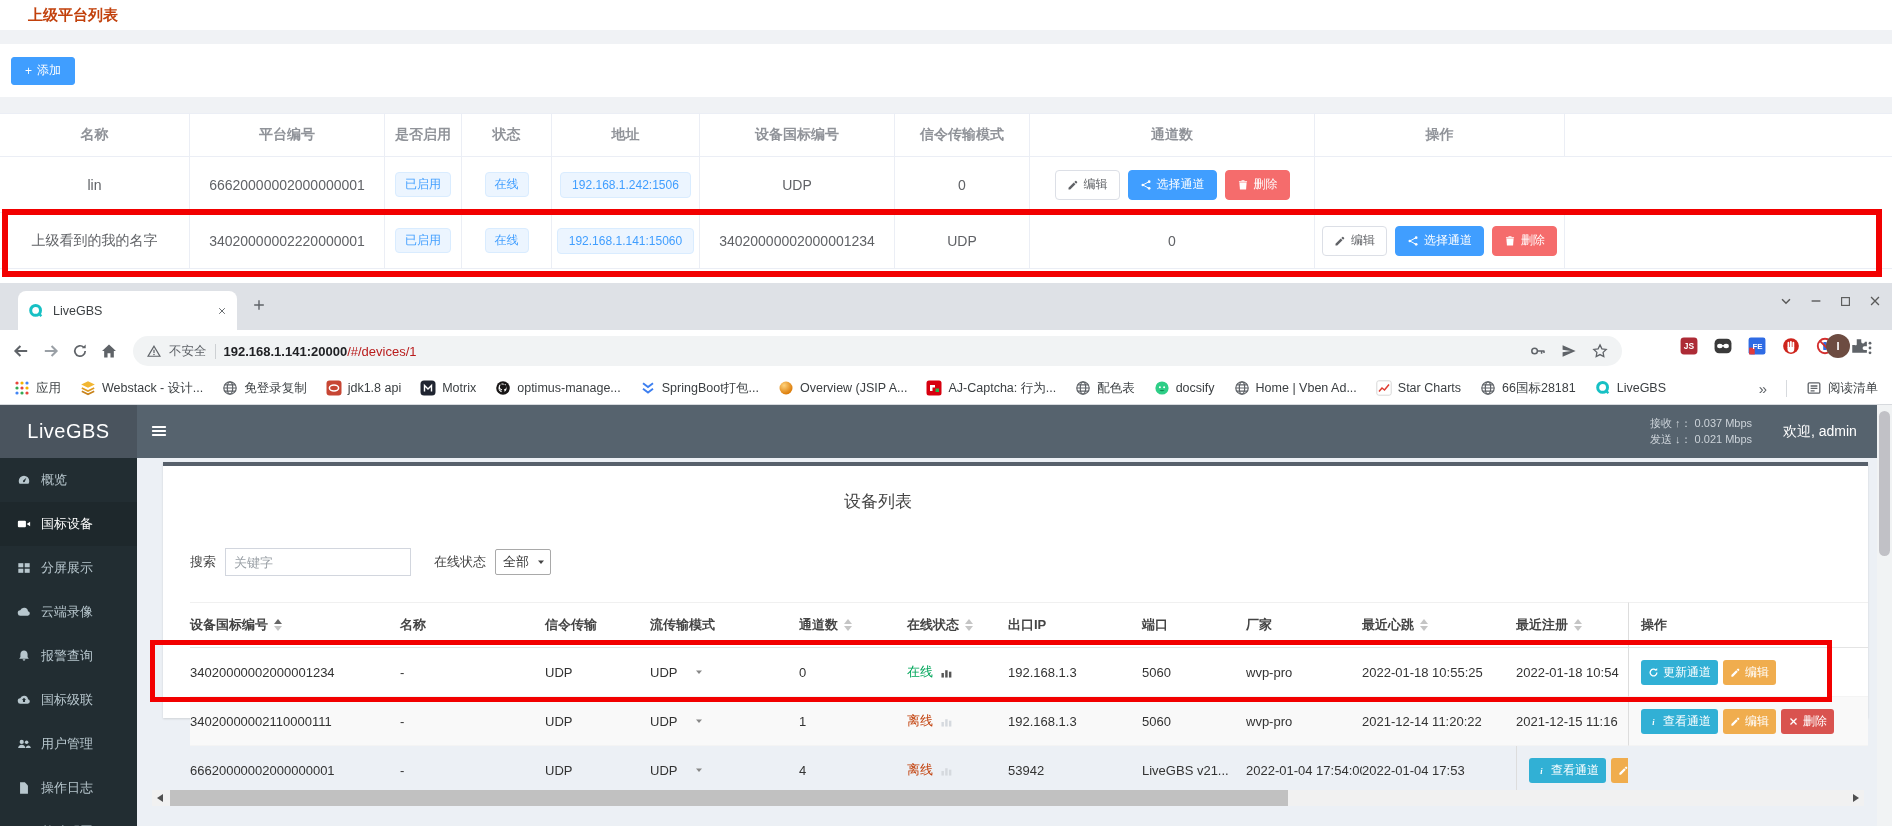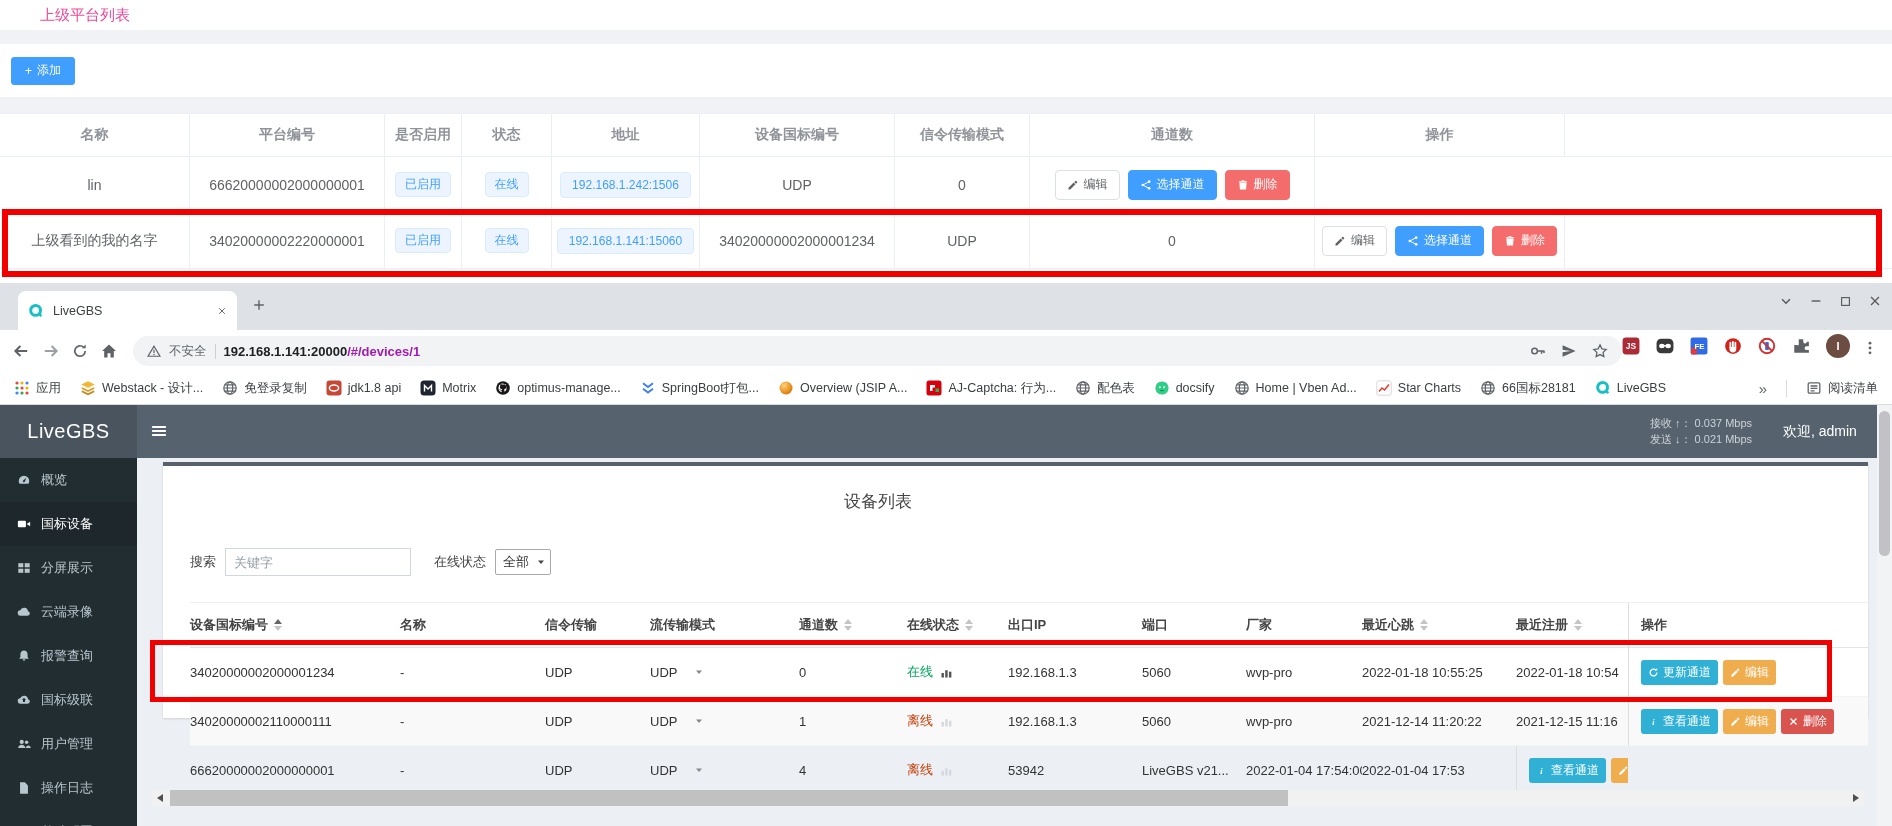--- a/index.html
+++ b/index.html
@@ -5,21 +5,21 @@
 *{margin:0;padding:0;box-sizing:border-box}
 html,body{background:#fff}
 body{font-family:"Liberation Sans",sans-serif}
 .stage{position:relative;width:1892px;height:826px;overflow:hidden;background:#fff}
 .ic{display:inline-flex;flex:none}
 .ic svg{width:100%;height:100%;display:block}
 .i10{width:10px;height:10px}.i13{width:13px;height:13px}
 .i14{width:14px;height:14px}.i16{width:16px;height:16px}.i18{width:18px;height:18px}
 
 
-.pt-titlebar{height:30px;background:#fff;display:flex;align-items:center;padding-left:40px;font-size:15px;font-weight:normal;color:#ec4899}
+.pt-titlebar{height:30px;background:#fff;display:flex;align-items:center;padding-left:28px;font-size:15px;font-weight:bold;color:#c2410c}
 .gap{background:#f0f2f5}
 .g1{height:14px}.g2{height:16px}
 .pt-toolbar{height:53px;background:#fff;display:flex;align-items:center;padding-left:11px}
 .btn-add{display:inline-flex;align-items:center;gap:5px;height:28px;padding:0 13px;background:#409eff;border:1px solid #409eff;border-radius:3px;color:#fff;font-size:12px;cursor:pointer;font-family:inherit}
 .etable{--ptcols:190px 195px 77px 90px 148px 195px 135px 285px 250px 1fr;background:#fff}
 .erow{display:grid;grid-template-columns:var(--ptcols)}
 .ecell{display:flex;align-items:center;justify-content:center;border-bottom:1px solid #ebeef5;border-right:1px solid #ebeef5;font-size:14px;color:#606266;overflow:hidden}
 .ecell.filler{border-right:none}
 .ehead .ecell{height:44px;color:#909399;font-weight:bold;border-top:1px solid #ebeef5}
 .edata .ecell{height:56px}
@@ -41,24 +41,24 @@
 .winctl .ic{cursor:pointer}
 .navbar{position:absolute;left:0;top:330px;width:1892px;height:42px;background:#fff;display:flex;align-items:center}
 .navbtns{display:flex;align-items:center;gap:12px;padding:0 10px 0 12px;color:#5f6368}
 .navbtns .ic{cursor:pointer}
 .navbtns .dis{color:#9aa0a6}
 .addrpill{position:absolute;left:133px;top:336px;width:1489px;height:30px;background:#f1f3f4;border-radius:15px;display:flex;align-items:center;padding:0 14px;gap:8px;font-size:13px;cursor:text}
 .seclabel{color:#5f6368;font-size:12.5px}
 .pillsep{width:1px;height:15px;background:#cdd0d3}
 .urltext{color:#202124;white-space:nowrap}
 .urltext .origin{font-weight:bold}
-.urltext .path{color:#a21caf;font-weight:bold}
+.urltext .path{color:#b91c1c;font-weight:normal}
 .pillicons{margin-left:auto;display:flex;align-items:center;gap:15px;color:#5f6368}
 .pillicons .ic{cursor:pointer}
-.exts{position:absolute;left:1622px;top:337px;display:flex;align-items:center;gap:16px}
+.exts{position:absolute;left:1680px;top:337px;display:flex;align-items:center;gap:16px}
 .exts .ic{cursor:pointer}
 .avatar{position:absolute;left:1826px;top:334px;width:24px;height:24px;border-radius:50%;background:#6d4c41;color:#fff;font-size:11px;font-weight:bold;display:flex;align-items:center;justify-content:center;cursor:pointer}
 .menu3{position:absolute;left:1862px;top:340px;color:#5f6368;cursor:pointer}
 .bookbar{position:absolute;left:0;top:372px;width:1892px;height:33px;background:#fff;border-bottom:1px solid #d7dade;display:flex;align-items:center;padding:0 14px;gap:19px;font-size:12.5px;color:#3c4043}
 .bkitem{display:flex;align-items:center;gap:6px;white-space:nowrap;cursor:pointer}
 .bkspacer{flex:1}
 .bkmore{font-size:15px;color:#5f6368;cursor:pointer}
 .bksep{width:1px;height:17px;background:#d7dade}
 
 

